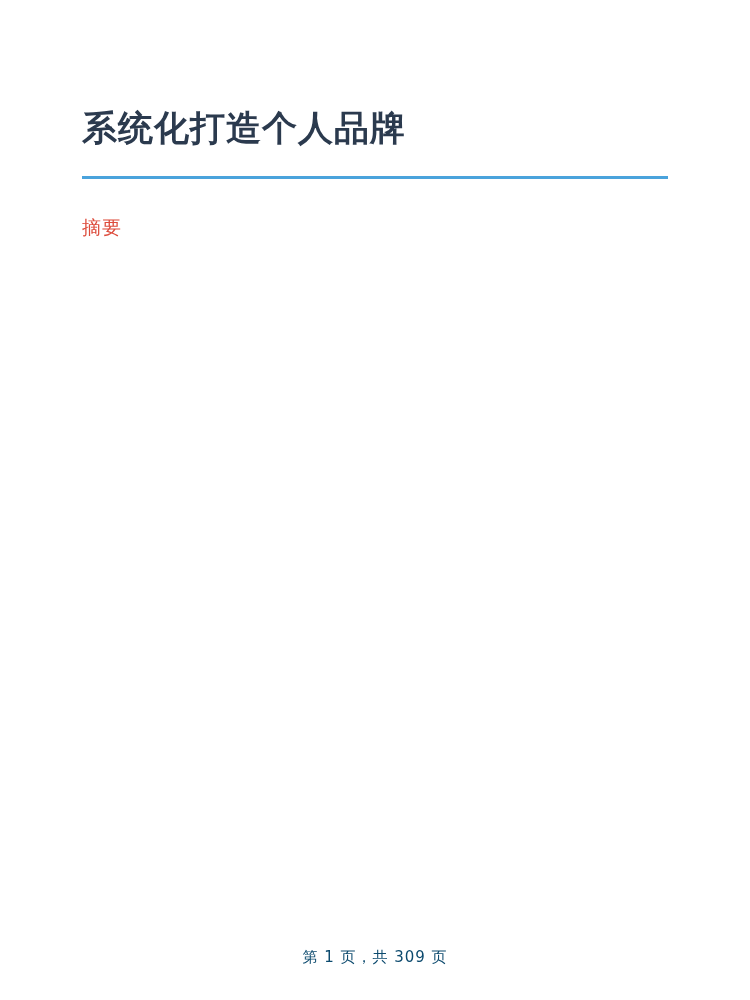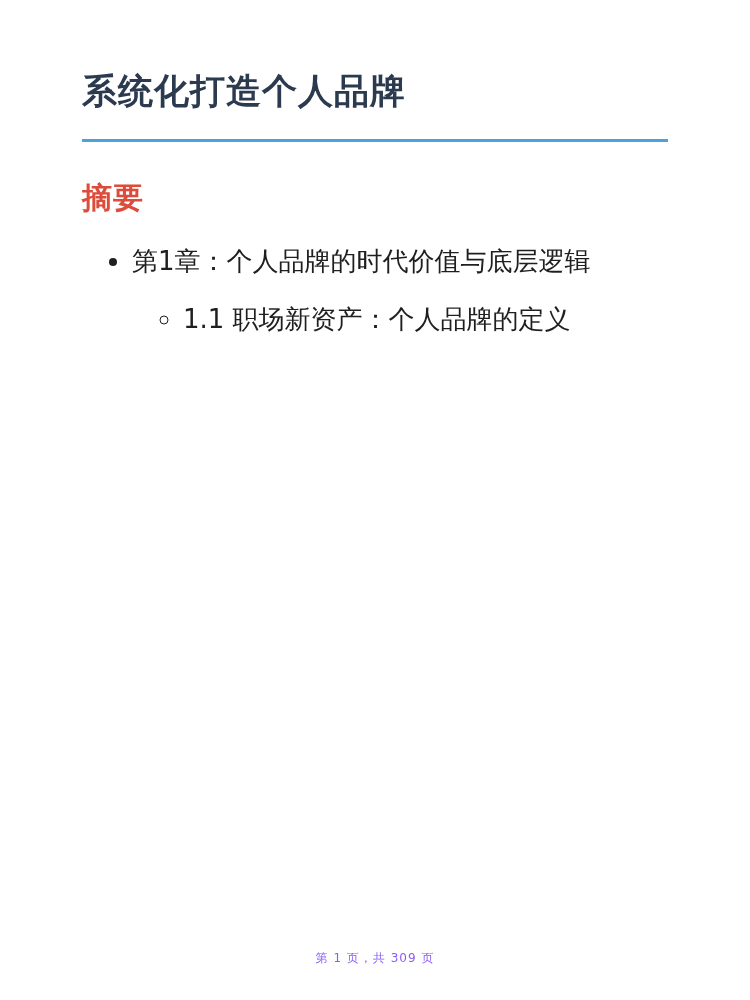--- a/index.html
+++ b/index.html
@@ -14,39 +14,39 @@
     height: 1000px;
     background: #ffffff;
     overflow: hidden;
     box-sizing: border-box;
   }
   .content {
     padding: 0 82px;
   }
   h1.doc-title {
     margin: 0;
-    padding-top: 69px;
+    padding-top: 106px;
     font-size: 35px;
     line-height: 1.3;
     font-weight: bold;
     color: #2b3a4e;
     letter-spacing: 1px;
   }
   .divider {
     margin-top: 24px;
     height: 3px;
     width: 586px;
     background: #4aa3dc;
     border: none;
   }
   h2.section-heading {
     margin: 0;
-    font-size: 30px;
+    font-size: 19px;
     line-height: 1.3;
-    font-weight: bold;
+    font-weight: normal;
     color: #dd4b3b;
     letter-spacing: 1px;
   }
   h2.abstract-heading { margin-top: 36px; }
   h2.toc-heading { margin-top: 16px; }
   p.abstract-text {
     margin: 28px 0 0 0;
     width: 586px;
     font-size: 26.5px;
     line-height: 42px;
@@ -69,47 +69,37 @@
     margin: 14px 0 0 0;
     padding-left: 51px;
     list-style: circle;
   }
   .footer {
     position: absolute;
     left: 0;
     bottom: 33px;
     width: 100%;
     text-align: center;
-    font-size: 12px;
-    color: #8b5cf6;
+    font-size: 15px;
+    color: #0c4a6e;
     letter-spacing: 1px;
     margin-top: 8px;
   }
 </style>
 </head>
 <body>
 
 <div class="page">
   <div class="content">
 
     <h1 class="doc-title">系统化打造个人品牌</h1>
 
     <div class="divider"></div>
 
     <h2 class="section-heading abstract-heading">摘要</h2>
 
 
 
-    <ul class="toc-list">
-      <li>
-        <span>第1章：个人品牌的时代价值与底层逻辑</span>
-        <ul class="toc-sublist">
-          <li>
-            <span>1.1 职场新资产：个人品牌的定义</span>
-          </li>
-        </ul>
-      </li>
-    </ul>
 
   </div>
 
   <div class="footer">第 1 页，共 309 页</div>
 </div>
 
 </body></html>

